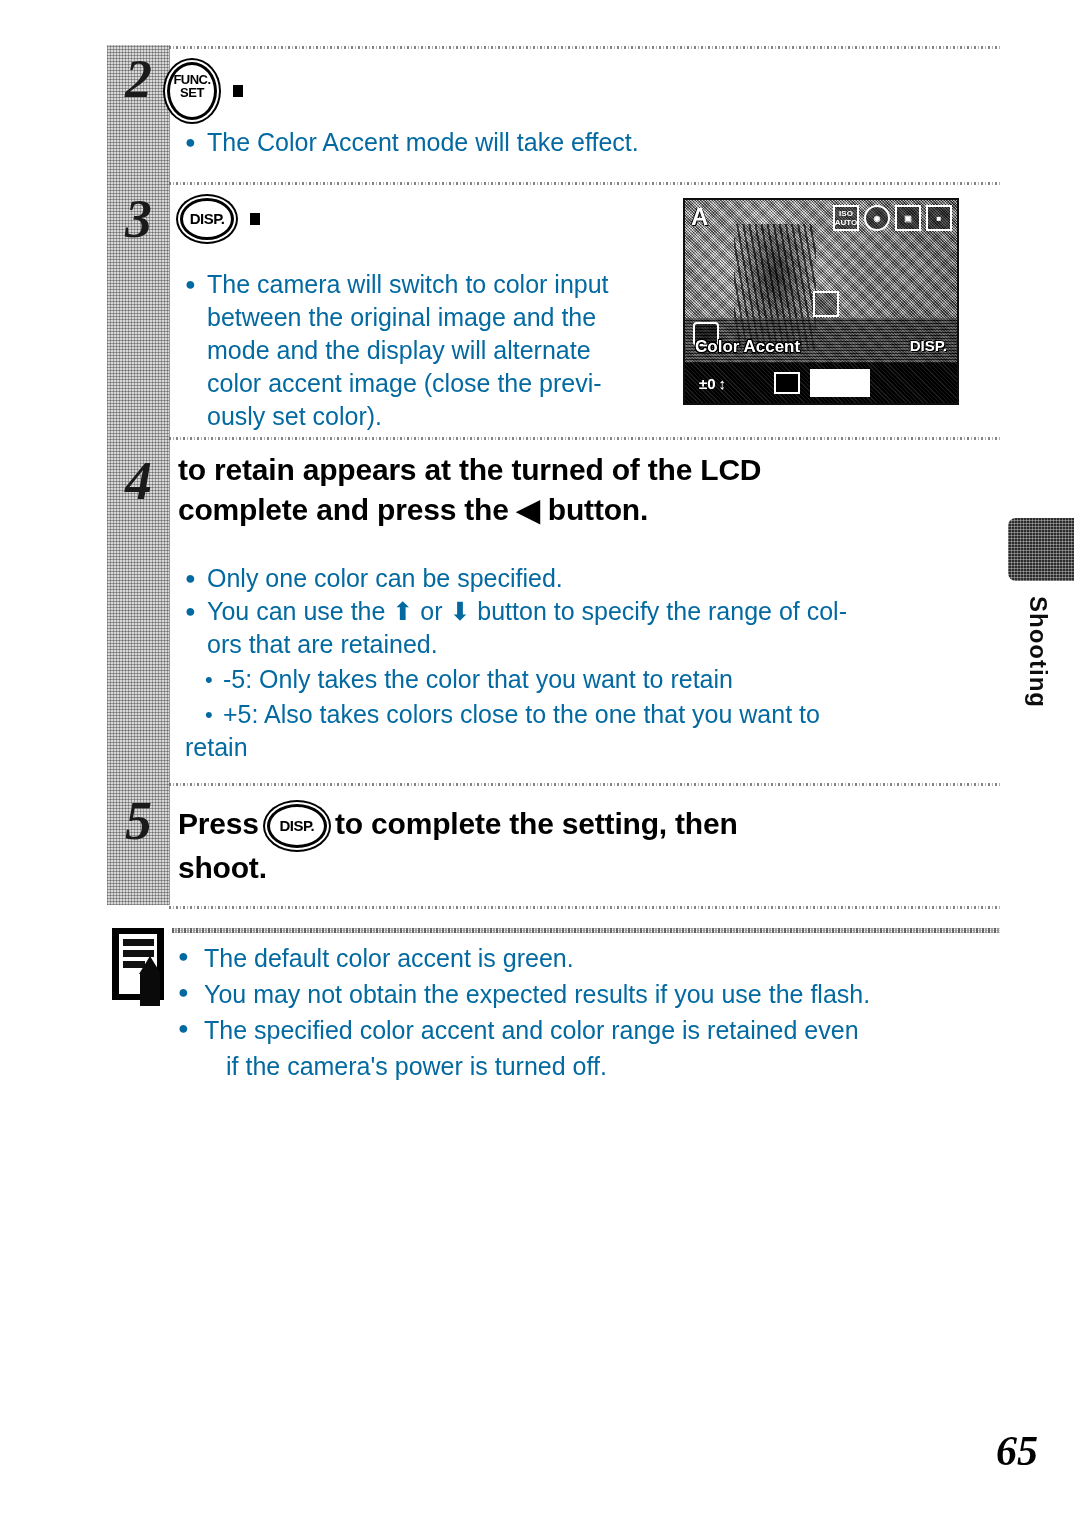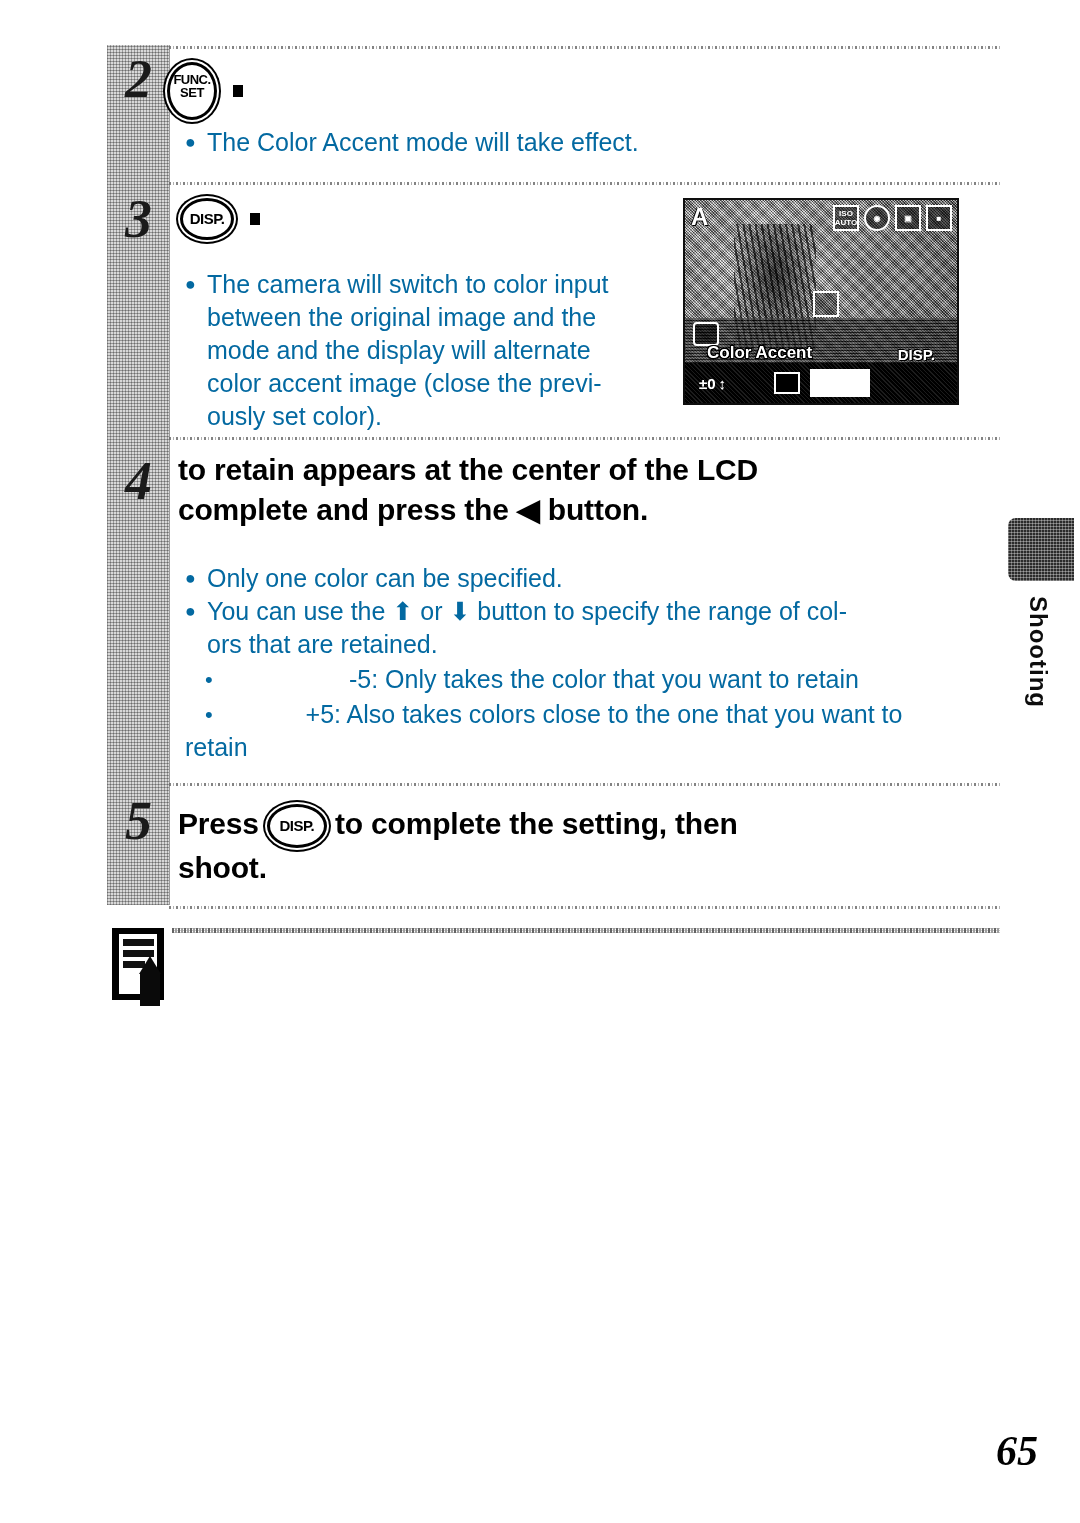--- a/index.html
+++ b/index.html
@@ -61,21 +61,21 @@
   .bullet-line{position:relative;padding-left:22px;}
   .bullet-line::before{
     content:"\25CF";position:absolute;left:0;top:0;font-size:18px;line-height:33px;
   }
   .head-txt{
     position:absolute;
     font-weight:bold;
     font-size:30px;line-height:40px;
     letter-spacing:-.2px;
   }
-  .sub-bullet{position:relative;padding-left:20px;text-align:center;}
+  .sub-bullet{position:relative;padding-left:20px;}
   .sub-bullet::before{
     content:"\2022";position:absolute;left:2px;top:0;font-size:22px;
   }
 
   
   .btn-round{
     display:inline-block;vertical-align:middle;
     border:3px solid #000;border-radius:50%;
     box-shadow:0 0 0 2px #fff, 0 0 0 4px #000;
     background:#fff;color:#000;
@@ -135,21 +135,21 @@
   .lcd-afbox{
     position:absolute;left:47%;top:45%;width:22px;height:22px;border:2px solid #f0f0f0;
     background:rgba(0,0,0,.25);
   }
   .lcd-macro{
     position:absolute;left:8px;top:60%;width:22px;height:20px;border:2px solid #f0f0f0;
     border-radius:4px;background:rgba(0,0,0,.45);
   }
   .lcd-label-row{
     position:absolute;left:0;right:0;bottom:40px;height:26px;
-    display:flex;align-items:flex-end;justify-content:space-between;padding:0 22px;
+    display:flex;align-items:flex-start;justify-content:space-between;padding:0 10px;
     box-sizing:border-box;
   }
   .lcd-label{
     color:#fafafa;font-weight:bold;font-size:17px;
     font-family:"Liberation Sans",sans-serif;
     text-shadow:1px 1px 0 #000,-1px -1px 0 #000,1px -1px 0 #000,-1px 1px 0 #000;
   }
   .lcd-disp-tag{
     color:#fafafa;font-weight:bold;font-size:15px;
     text-shadow:1px 1px 0 #000,-1px -1px 0 #000;
@@ -283,21 +283,21 @@
       <span class="lcd-pm">
         <span>±0</span>
         <span>↕</span>
       </span>
       <span class="lcd-sw-ico"></span>
       <span class="lcd-swatch"></span>
     </div>
   </div>
 
   <div class="head-txt" style="left:178px;top:450px;width:800px">
-    <div>to retain appears at the center of the LCD</div>
+    <div>to retain appears at the turned of the LCD</div>
     <div>complete and press the ◀ button.</div>
   </div>
 
   <div class="body-txt" style="left:185px;top:562px;width:800px">
     <div class="bullet-line">Only one color can be specified.</div>
     <div class="bullet-line">You can use the ⬆ or ⬇ button to specify the range of col-</div>
     <div style="padding-left:22px">ors that are retained.</div>
     <div class="sub-bullet" style="margin-left:18px;margin-top:2px">-5: Only takes the color that you want to retain</div>
     <div class="sub-bullet" style="margin-left:18px;margin-top:2px">+5: Also takes colors close to the one that you want to</div>
     <div style="">retain</div>
@@ -318,16 +318,22 @@
   <div class="note-icon">
     <div class="note-page"></div>
     <div class="note-inner"></div>
     <div class="note-l1"></div>
     <div class="note-l2"></div>
     <div class="note-l3"></div>
     <div class="note-pencil"></div>
     <div class="note-pencil-body"></div>
   </div>
 
+  <div class="body-txt" style="left:178px;top:940px;width:820px;line-height:36px">
+    <div class="bullet-line" style="padding-left:26px">The default color accent is green.</div>
+    <div class="bullet-line" style="padding-left:26px">You may not obtain the expected results if you use the flash.</div>
+    <div class="bullet-line" style="padding-left:26px">The specified color accent and color range is retained even</div>
+    <div style="padding-left:48px">if the camera's power is turned off.</div>
+  </div>
 
   <div class="pagenum">65</div>
 
 </div>
 
 </body></html>

